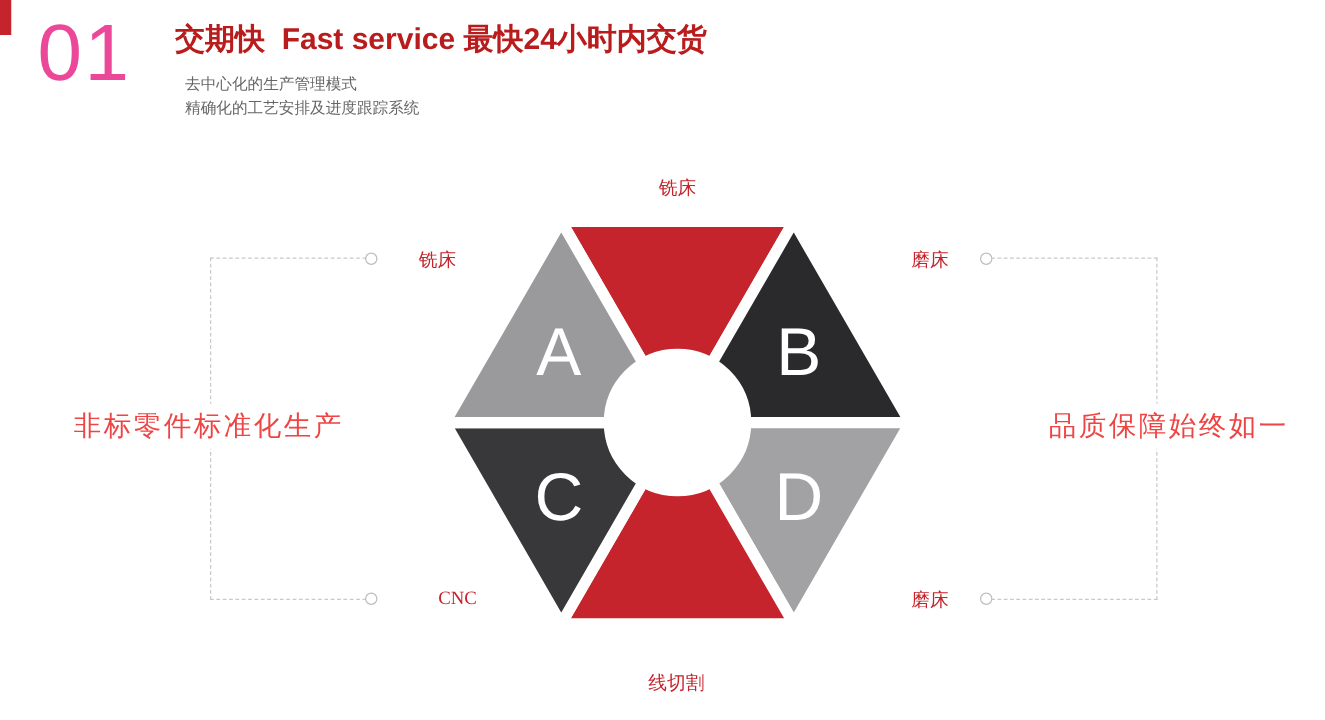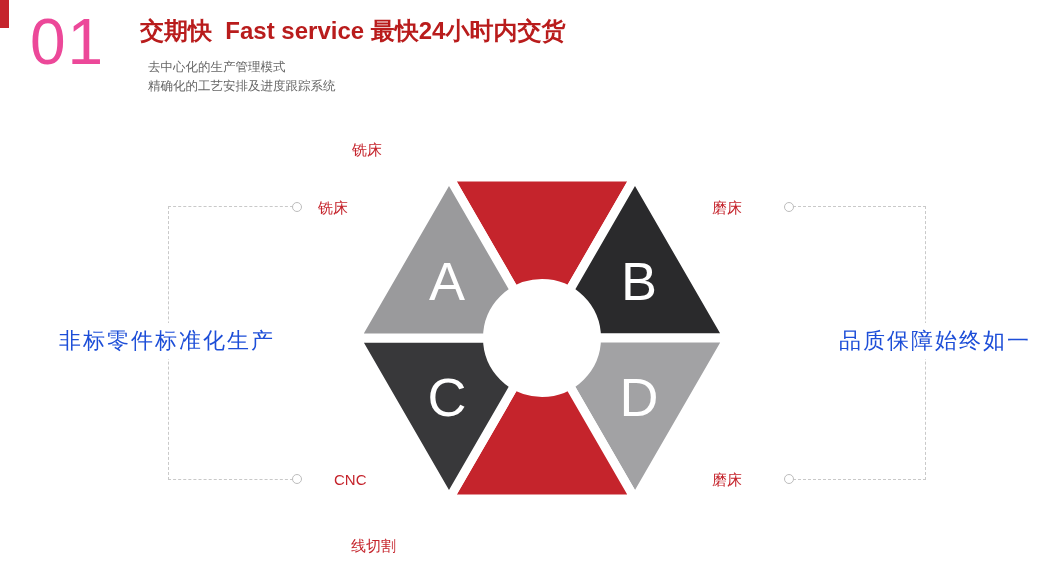--- a/index.html
+++ b/index.html
@@ -26,21 +26,21 @@
   }
   .bullets { left: 148px; top: 58px; font-size: 12.5px; color: #666; line-height: 1.55; }
   .bullets div { white-space: pre; }
 
   
   .hex-svg { left: 352px; top: 170px; width: 380px; height: 336px; }
   .hex-letter {
     font-size: 54px; fill: #ffffff; font-weight: 400;
     text-anchor: middle; font-family: "Liberation Sans", sans-serif;
   }
-  .hex-label { font-size: 15px; color: #c5242c; text-align: left; }
+  .hex-label { font-size: 15px; color: #c5242c; text-align: center; font-family: Liberation Serif, serif; }
   .label-top    { left: 352px; top: 141px; width: 380px; }
   .label-bottom { left: 351px; top: 537px; width: 380px; }
   .label-ul { left: 318px; top: 199px; width: 64px; }
   .label-ll { left: 334px; top: 471px; width: 64px; }
   .label-ur { left: 712px; top: 199px; width: 64px; }
   .label-lr { left: 712px; top: 471px; width: 64px; }
 
   
   .bracket { border: 0 dashed #c9c9c9; }
   .bracket-left {
@@ -55,21 +55,21 @@
     width: 8px; height: 8px; border-radius: 50%;
     border: 1px solid #bdbdbd; background: #ffffff;
   }
   .node-lt { left: 292px; top: 202px; }
   .node-lb { left: 292px; top: 474px; }
   .node-rt { left: 784px; top: 202px; }
   .node-rb { left: 784px; top: 474px; }
 
   
   .side-text {
-    top: 323px; font-size: 22px; color: #1d4ed8;
+    top: 323px; font-size: 22px; color: #ef4444;
     letter-spacing: 2px; text-align: center;
     background: #ffffff; padding: 3px 0;
   }
   .side-left  { left: 40px;  width: 254px; }
   .side-right { left: 808px; width: 254px; }
 </style>
 </head>
 <body>
 
 <div class="abs corner-accent"></div>

